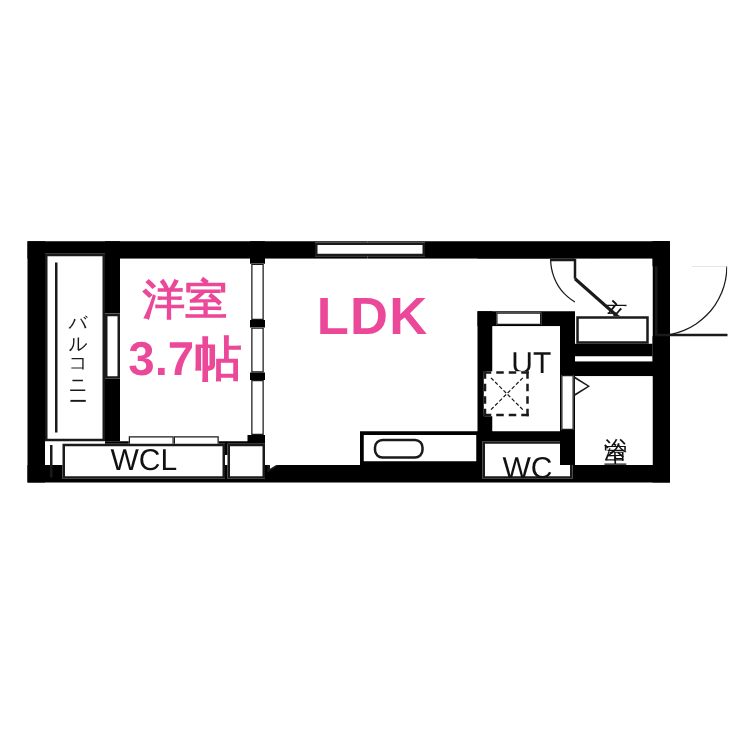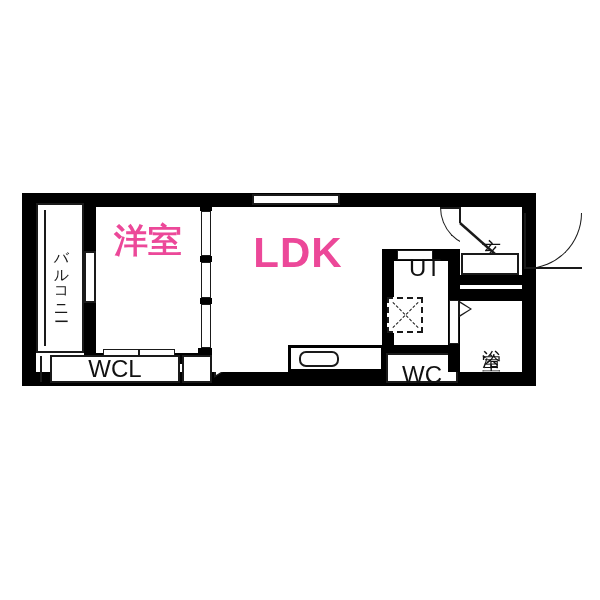--- a/index.html
+++ b/index.html
@@ -149,20 +149,21 @@
   <div class="thinline" style="left:44px; top:210px; width:2px; height:136px;"></div>
   <div class="label vert-bal" style="left:50px; top:212px; width:24px; height:132px;">バルコニー</div>
 
   <div class="wall" style="left:84px; top:193px; width:12px; height:58px;"></div>
   <div class="wall" style="left:84px; top:303px; width:12px; height:50px;"></div>
 
   <div class="thinbox" style="left:84px; top:251px; width:12px; height:52px; border-width:2px;"></div>
 
   <div class="room" style="left:96px; top:207px; width:104px; height:146px;"></div>
   <div class="label label-jp-big" style="left:100px; top:222px; width:96px; height:36px;">洋室</div>
+  <div class="label label-jou" style="left:96px; top:268px; width:104px; height:40px;">3.7帖</div>
 
   <div class="wall" style="left:200px; top:193px; width:12px; height:18px;"></div>
   <div class="thinbox" style="left:201px; top:211px; width:10px; height:45px; border-width:1.5px;"></div>
   <div class="wall" style="left:200px; top:256px; width:12px; height:6px;"></div>
   <div class="thinbox" style="left:201px; top:262px; width:10px; height:36px; border-width:1.5px;"></div>
   <div class="wall" style="left:200px; top:298px; width:12px; height:6px;"></div>
   <div class="thinbox" style="left:201px; top:304px; width:10px; height:44px; border-width:1.5px;"></div>
   <div class="wall" style="left:198px; top:348px; width:16px; height:16px;"></div>
 
   <div class="wall" style="left:84px; top:353px; width:116px; height:11px;"></div>
@@ -184,21 +185,21 @@
 
   <div class="wall" style="left:288px; top:345px; width:96px; height:27px;"></div>
   <div class="room" style="left:291px; top:348px; width:90px; height:21px;"></div>
   <div class="sink" style="left:299px; top:351px; width:40px; height:16px;"></div>
 
   <div class="wall" style="left:382px; top:249px; width:12px; height:123px;"></div>
   <div class="wall" style="left:382px; top:249px; width:78px; height:12px;"></div>
   <div class="thinbox" style="left:397px; top:250px; width:36px; height:10px; border-width:1.5px;"></div>
 
   <div class="room" style="left:394px; top:261px; width:56px; height:84px;"></div>
-  <div class="label label-mid" style="left:394px; top:253px; width:62px; height:30px;">UT</div>
+  <div class="label label-mid" style="left:394px; top:276px; width:62px; height:30px;">UT</div>
   <div class="wm" style="left:387px; top:297px; width:36px; height:36px;"></div>
 
   <div class="wall" style="left:448px; top:255px; width:12px; height:58px;"></div>
   <div class="thinbox" style="left:449px; top:300px; width:10px; height:44px; border-width:1.5px;"></div>
 
   <div class="arc arc-bl" style="left:440px; top:207px; width:38px; height:40px;"></div>
   <div class="wall" style="left:472px; top:207px; width:8px; height:42px;"></div>
   <div class="thinline" style="left:440px; top:207px; width:38px; height:2px;"></div>
 
   <div class="wall" style="left:382px; top:345px; width:78px; height:10px;"></div>

